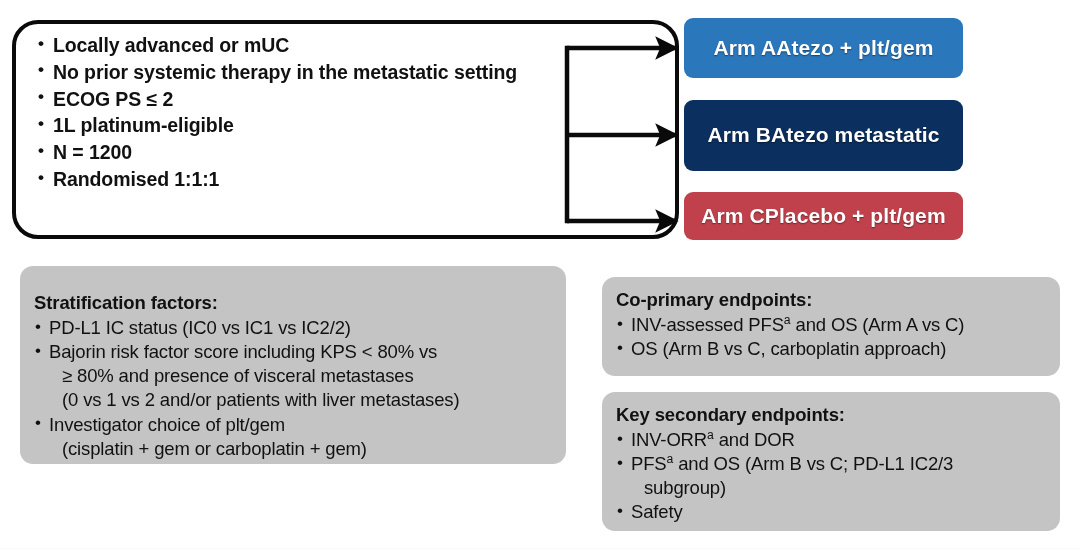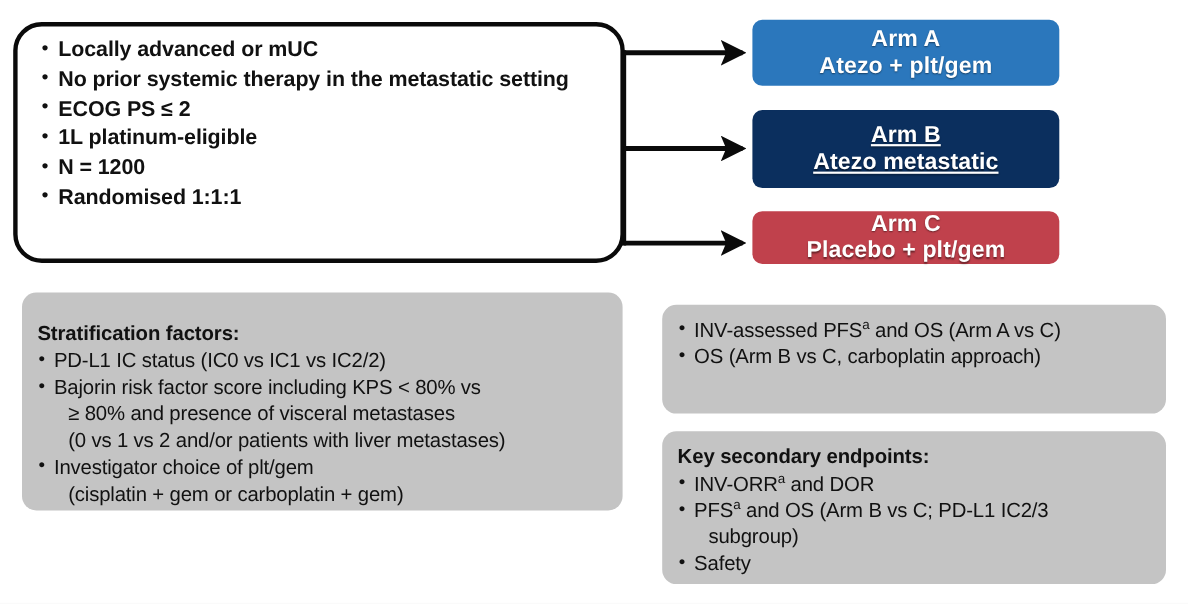--- a/index.html
+++ b/index.html
@@ -15,21 +15,21 @@
     overflow: hidden;
     font-family: "Liberation Sans", sans-serif;
     color: #1a1a1a;
   }
 
   
   #eligibility-box {
     position: absolute;
     left: 12px;
     top: 20px;
-    width: 556px;
+    width: 667px;
     height: 219px;
     box-sizing: border-box;
     background: #ffffff;
     border: 4.5px solid #0a0a0a;
     border-radius: 26px;
   }
   #eligibility-list {
     position: absolute;
     left: 22px;
     top: 9px;
@@ -69,21 +69,21 @@
 
   
   .arm-box {
     position: absolute;
     left: 684px;
     width: 279px;
     box-sizing: border-box;
     border-radius: 9px;
     color: #ffffff;
     display: flex;
-    flex-direction: column;
+    flex-direction: row;
     align-items: center;
     justify-content: center;
     text-align: center;
     text-shadow: 0 1px 1.5px rgba(0,0,0,0.45);
   }
   .arm-line-1 {
     font-size: 21px;
     font-weight: bold;
     line-height: 1.16;
     letter-spacing: 0.1px;
@@ -201,21 +201,21 @@
       <line x1="567" y1="48" x2="675" y2="48" stroke="#0a0a0a" stroke-width="4.5" marker-end="url(#arrowhead)"></line>
       <line x1="567" y1="135" x2="675" y2="135" stroke="#0a0a0a" stroke-width="4.5" marker-end="url(#arrowhead)"></line>
       <line x1="567" y1="221" x2="675" y2="221" stroke="#0a0a0a" stroke-width="4.5" marker-end="url(#arrowhead)"></line>
     </g>
 </svg>
 
 <div class="arm-box" id="arm-box-a" style="background: rgb(43, 119, 188);">
   <div class="arm-line-1">Arm A</div>
   <div class="arm-line-2">Atezo + plt/gem</div>
 </div>
-<div class="arm-box" id="arm-box-b" style="background: rgb(11, 47, 94); text-decoration: underline;">
+<div class="arm-box" id="arm-box-b" style="background: rgb(11, 47, 94);">
   <div class="arm-line-1">Arm B</div>
   <div class="arm-line-2">Atezo metastatic</div>
 </div>
 <div class="arm-box" id="arm-box-c" style="background: rgb(192, 65, 76);">
   <div class="arm-line-1">Arm C</div>
   <div class="arm-line-2">Placebo + plt/gem</div>
 </div>
 
 <div class="grey-panel" id="stratification-panel">
   <div class="panel-heading">Stratification factors:</div>
@@ -223,20 +223,21 @@
       <li class="bulleted">PD-L1 IC status (IC0 vs IC1 vs IC2/2)</li>
       <li class="bulleted">Bajorin risk factor score including KPS &lt; 80% vs</li>
       <li class="cont">≥ 80% and presence of visceral metastases</li>
       <li class="cont">(0 vs 1 vs 2 and/or patients with liver metastases)</li>
       <li class="bulleted">Investigator choice of plt/gem</li>
       <li class="cont">(cisplatin + gem or carboplatin + gem)</li>
     </ul>
 </div>
 
 <div class="grey-panel" id="coprimary-panel">
+  <div class="panel-heading">Co-primary endpoints:</div>
   <ul class="panel-list" id="coprimary-list">
       <li class="bulleted">INV-assessed PFS<sup>a</sup> and OS (Arm A vs C)</li>
       <li class="bulleted">OS (Arm B vs C, carboplatin approach)</li>
     </ul>
 </div>
 
 <div class="grey-panel" id="secondary-panel">
   <div class="panel-heading">Key secondary endpoints:</div>
   <ul class="panel-list" id="secondary-list">
       <li class="bulleted">INV-ORR<sup>a</sup> and DOR</li>

